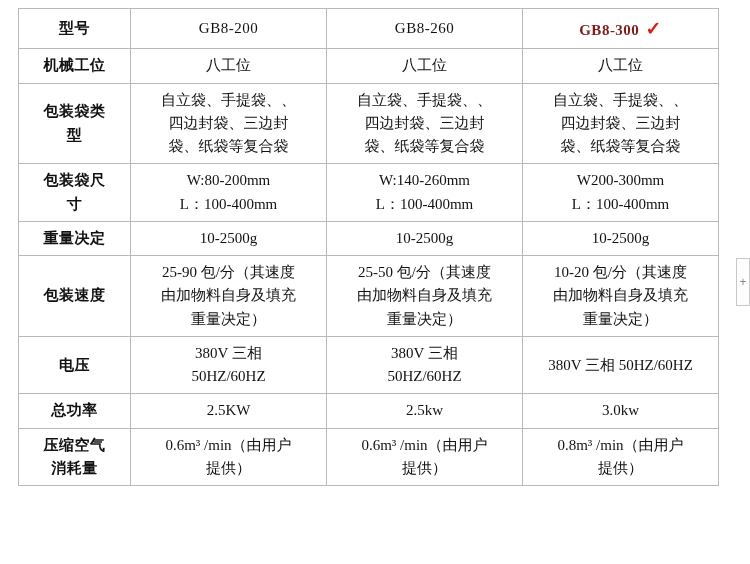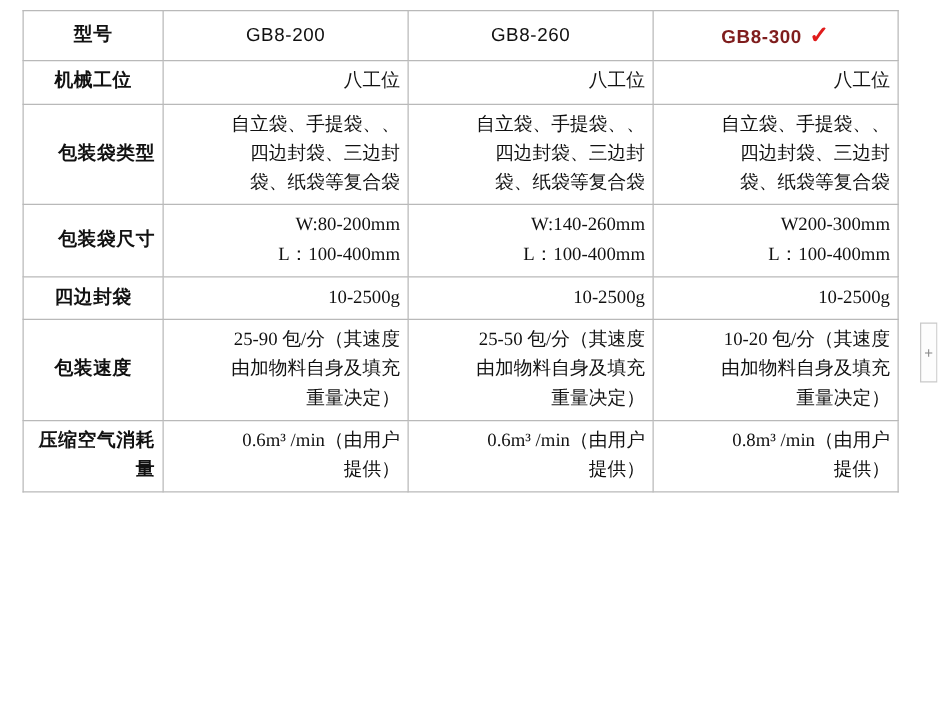--- a/index.html
+++ b/index.html
@@ -24,60 +24,59 @@
     table-layout: fixed;
   }
 
   #spec-table td {
     border: 1px solid #b9b9b9;
     text-align: center;
     vertical-align: middle;
     color: #111111;
     font-size: 15px;
     line-height: 1.55;
-    padding: 5px 6px;
+    padding: 5px 20px;
   }
 
   
   col.c0 { width: 112px; }
   col.c1 { width: 196px; }
   col.c2 { width: 196px; }
   col.c3 { width: 196px; }
 
   td.label {
     font-weight: bold;
     font-size: 14.5px;
     letter-spacing: 0.5px;
   }
 
   td.model-head {
     font-size: 21px;
     letter-spacing: 0.5px;
-    font-family: Liberation Sans, sans-serif;
+    font-family: Liberation Serif, serif;
     margin-left: 25px;
   }
   td.label.model-label {
     font-size: 15px;
     font-weight: bold;
   }
   .highlight {
     color: #7f1d1d;
     font-weight: bold;
   }
   .check {
     color: #e01b1b;
     font-weight: bold;
     margin-left: 6px;
     font-size: 19px;
   }
 
   .cell-line {
     display: block;
     white-space: nowrap;
-    text-align: right;
   }
   .cell-line.wrap {
     white-space: normal;
   }
 
   
   #side-widget {
     position: absolute;
     right: 0px;
     top: 258px;
@@ -160,21 +159,21 @@
         <span class="cell-line">W:140-260mm</span>
         <span class="cell-line">L：100-400mm</span>
       </td>
       <td>
         <span class="cell-line">W200-300mm</span>
         <span class="cell-line">L：100-400mm</span>
       </td>
     </tr>
 
     <tr>
-      <td class="label">四边封袋</td>
+      <td class="label">重量决定</td>
       <td>
           <span class="cell-line">10-2500g</span>
         </td>
       <td>
           <span class="cell-line">10-2500g</span>
         </td>
       <td>
           <span class="cell-line">10-2500g</span>
         </td>
     </tr>
@@ -192,21 +191,47 @@
         <span class="cell-line">重量决定）</span>
       </td>
       <td>
         <span class="cell-line">10-20 包/分（其速度</span>
         <span class="cell-line">由加物料自身及填充</span>
         <span class="cell-line">重量决定）</span>
       </td>
     </tr>
 
 
-
+    <tr>
+      <td class="label">电压</td>
+      <td>
+        <span class="cell-line">380V 三相</span>
+        <span class="cell-line">50HZ/60HZ</span>
+      </td>
+      <td>
+        <span class="cell-line">380V 三相</span>
+        <span class="cell-line">50HZ/60HZ</span>
+      </td>
+      <td>
+        <span class="cell-line">380V 三相 50HZ/60HZ</span>
+      </td>
+    </tr>
+
+    <tr>
+      <td class="label">总功率</td>
+      <td>
+          <span class="cell-line">2.5KW</span>
+        </td>
+      <td>
+          <span class="cell-line">2.5kw</span>
+        </td>
+      <td>
+          <span class="cell-line">3.0kw</span>
+        </td>
+    </tr>
 
     <tr>
       <td class="label">
         <span class="cell-line wrap">压缩空气消耗量</span>
       </td>
       <td>
         <span class="cell-line">0.6m³ /min（由用户</span>
         <span class="cell-line">提供）</span>
       </td>
       <td>

